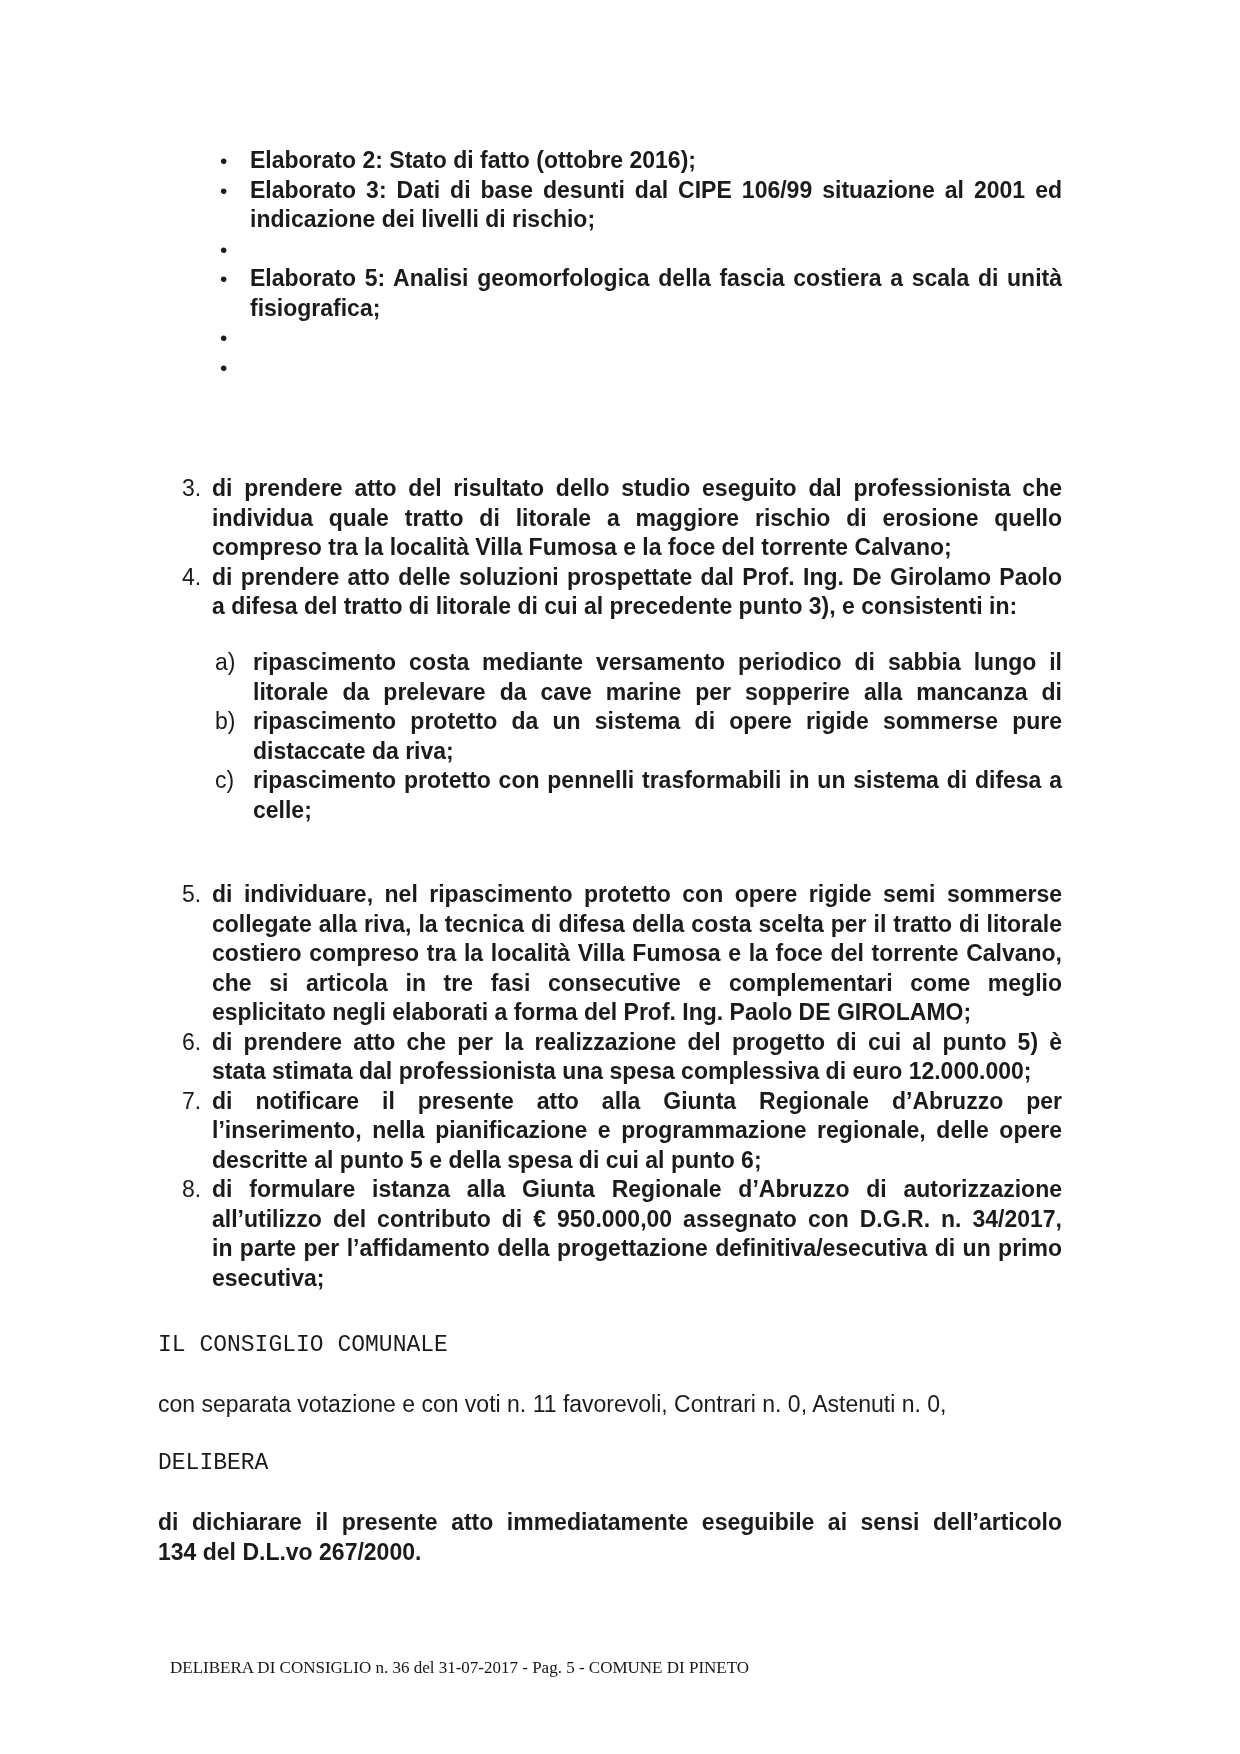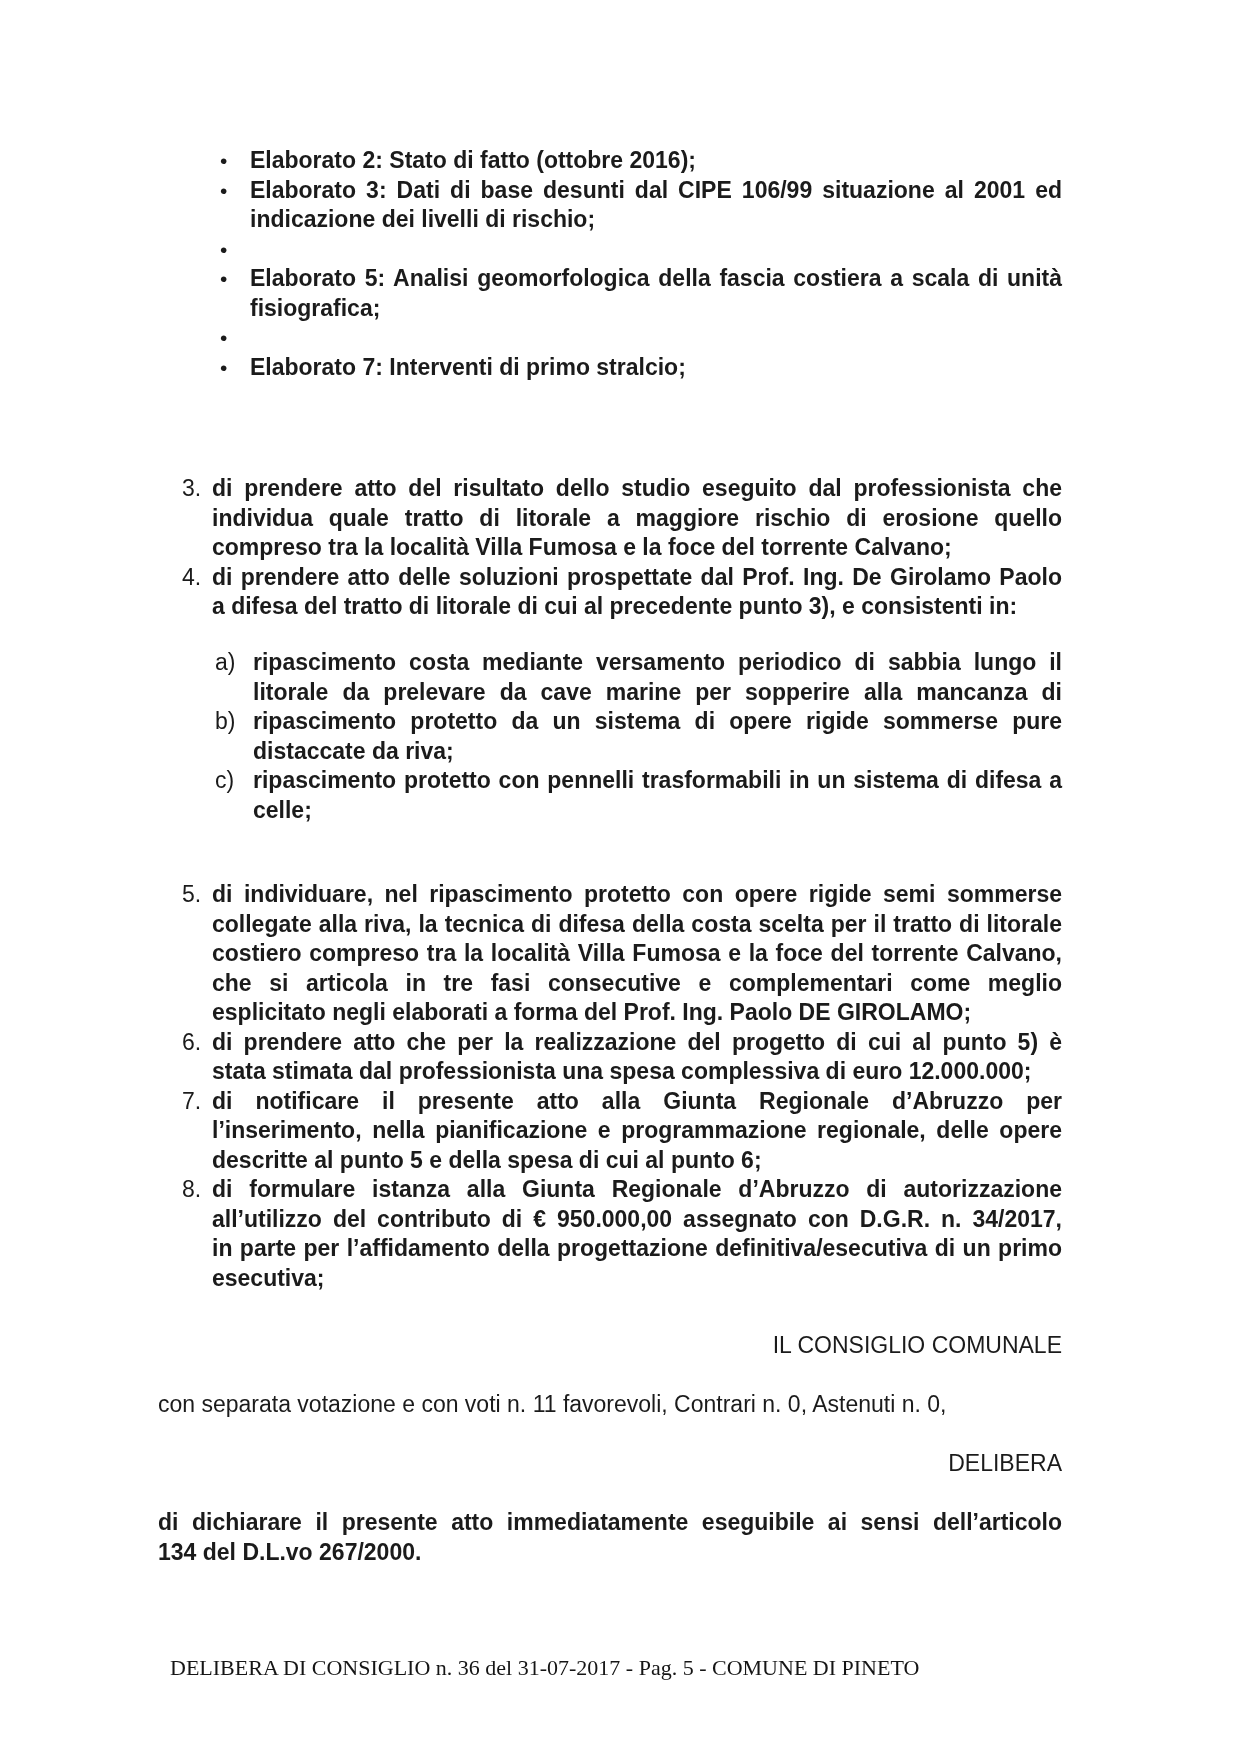--- a/index.html
+++ b/index.html
@@ -43,29 +43,30 @@
   .bullet-item .marker { width: 30px; }
   .bullet-item .marker .dot { font-size: 21px; }
 
   .num-item     { padding-left: 24px; }
   .num-item .marker { width: 30px; }
 
   .let-item     { padding-left: 57px; }
   .let-item .marker { width: 38px; }
 
   .centered-heading {
-    text-align: right;
+    text-align: left;
+    font-family: Liberation Mono, monospace;
   }
   .paragraph { }
   .footer {
     position: absolute;
     left: 170px;
     top: 1655px;
     font-family: "Liberation Serif", "DejaVu Serif", serif;
-    font-size: 22px;
+    font-size: 17px;
     line-height: 26px;
     white-space: nowrap;
     color: #151515;
   }
 </style>
 </head>
 <body>
 
 <div class="page">
 
@@ -97,23 +98,20 @@
           <div class="jl last">fisiografica;</div>
         </div>
       </div>
 
       <div class="li-row bullet-item">
         <div class="marker"><span class="dot">•</span></div>
       </div>
 
       <div class="li-row bullet-item">
         <div class="marker"><span class="dot">•</span></div>
-        <div class="lines">
-          <div class="jl last">Elaborato 7: Interventi di primo stralcio;</div>
-        </div>
       </div>
     </div>
 
   <div class="block" style="top:474px">
 
       <div class="li-row num-item">
         <div class="marker">3.</div>
         <div class="lines">
           <div class="jl">di prendere atto del risultato dello studio eseguito dal professionista che</div>
           <div class="jl">individua quale tratto di litorale a maggiore rischio di erosione quello</div>

